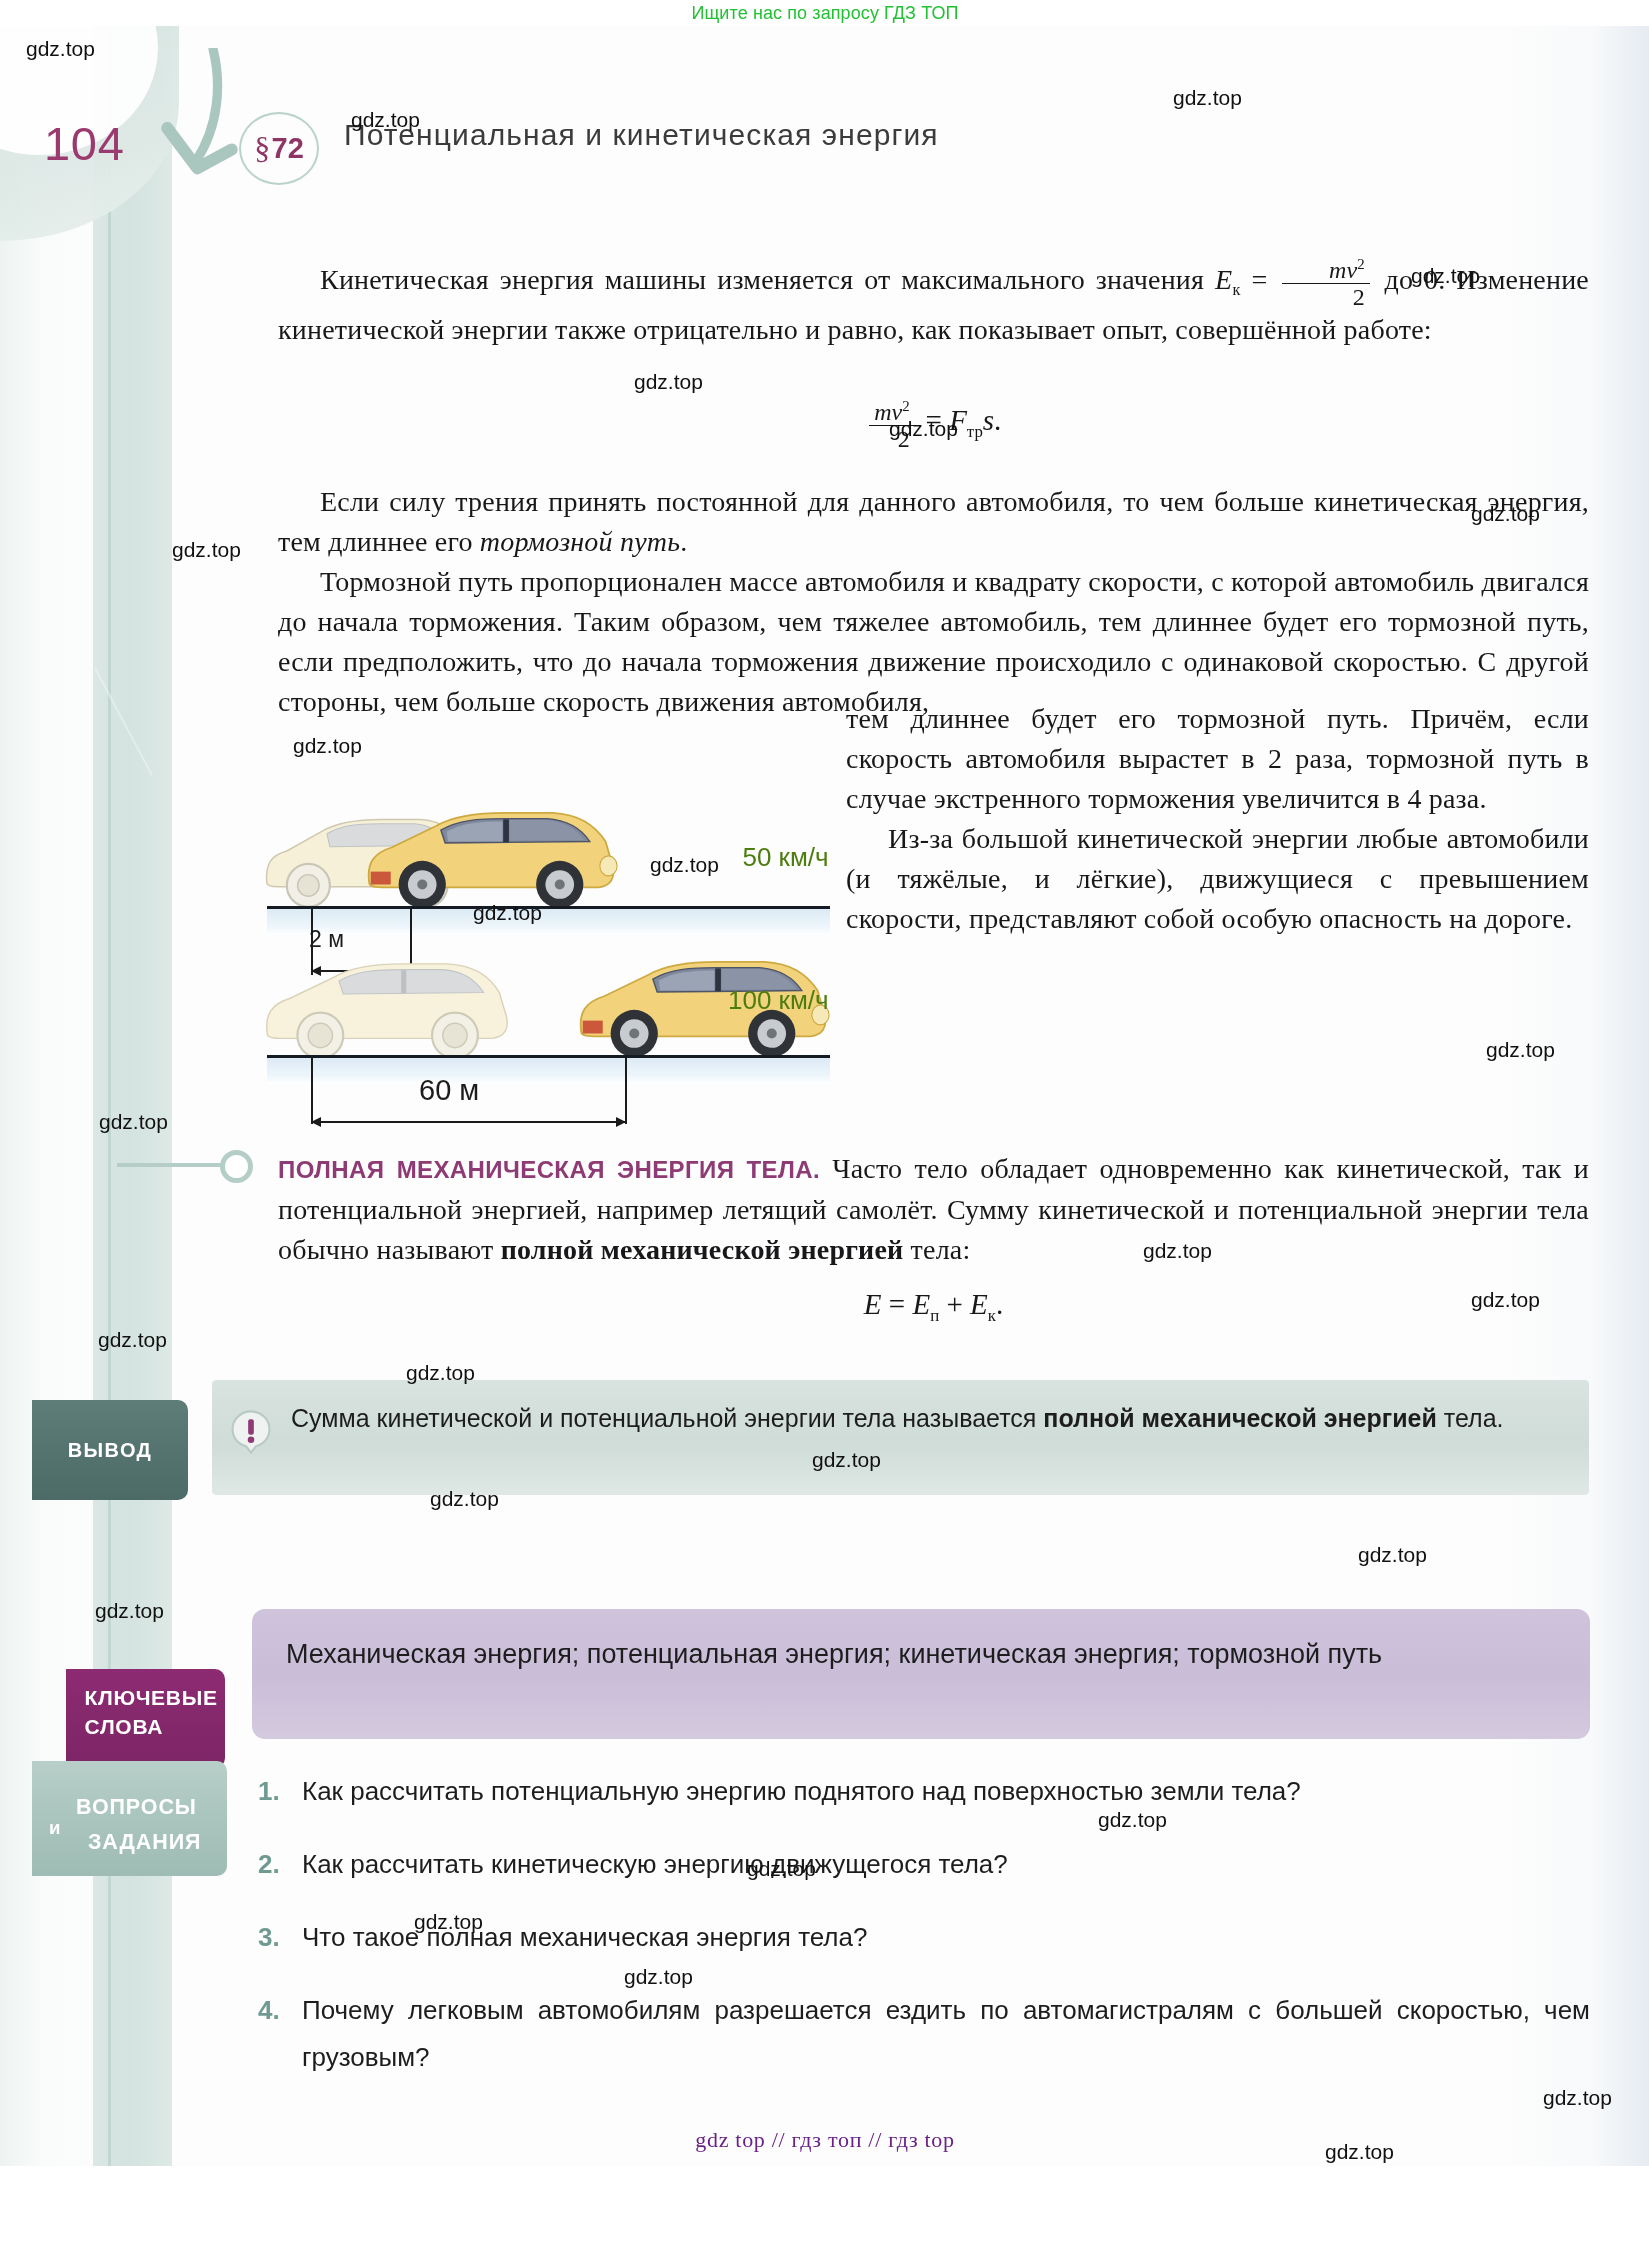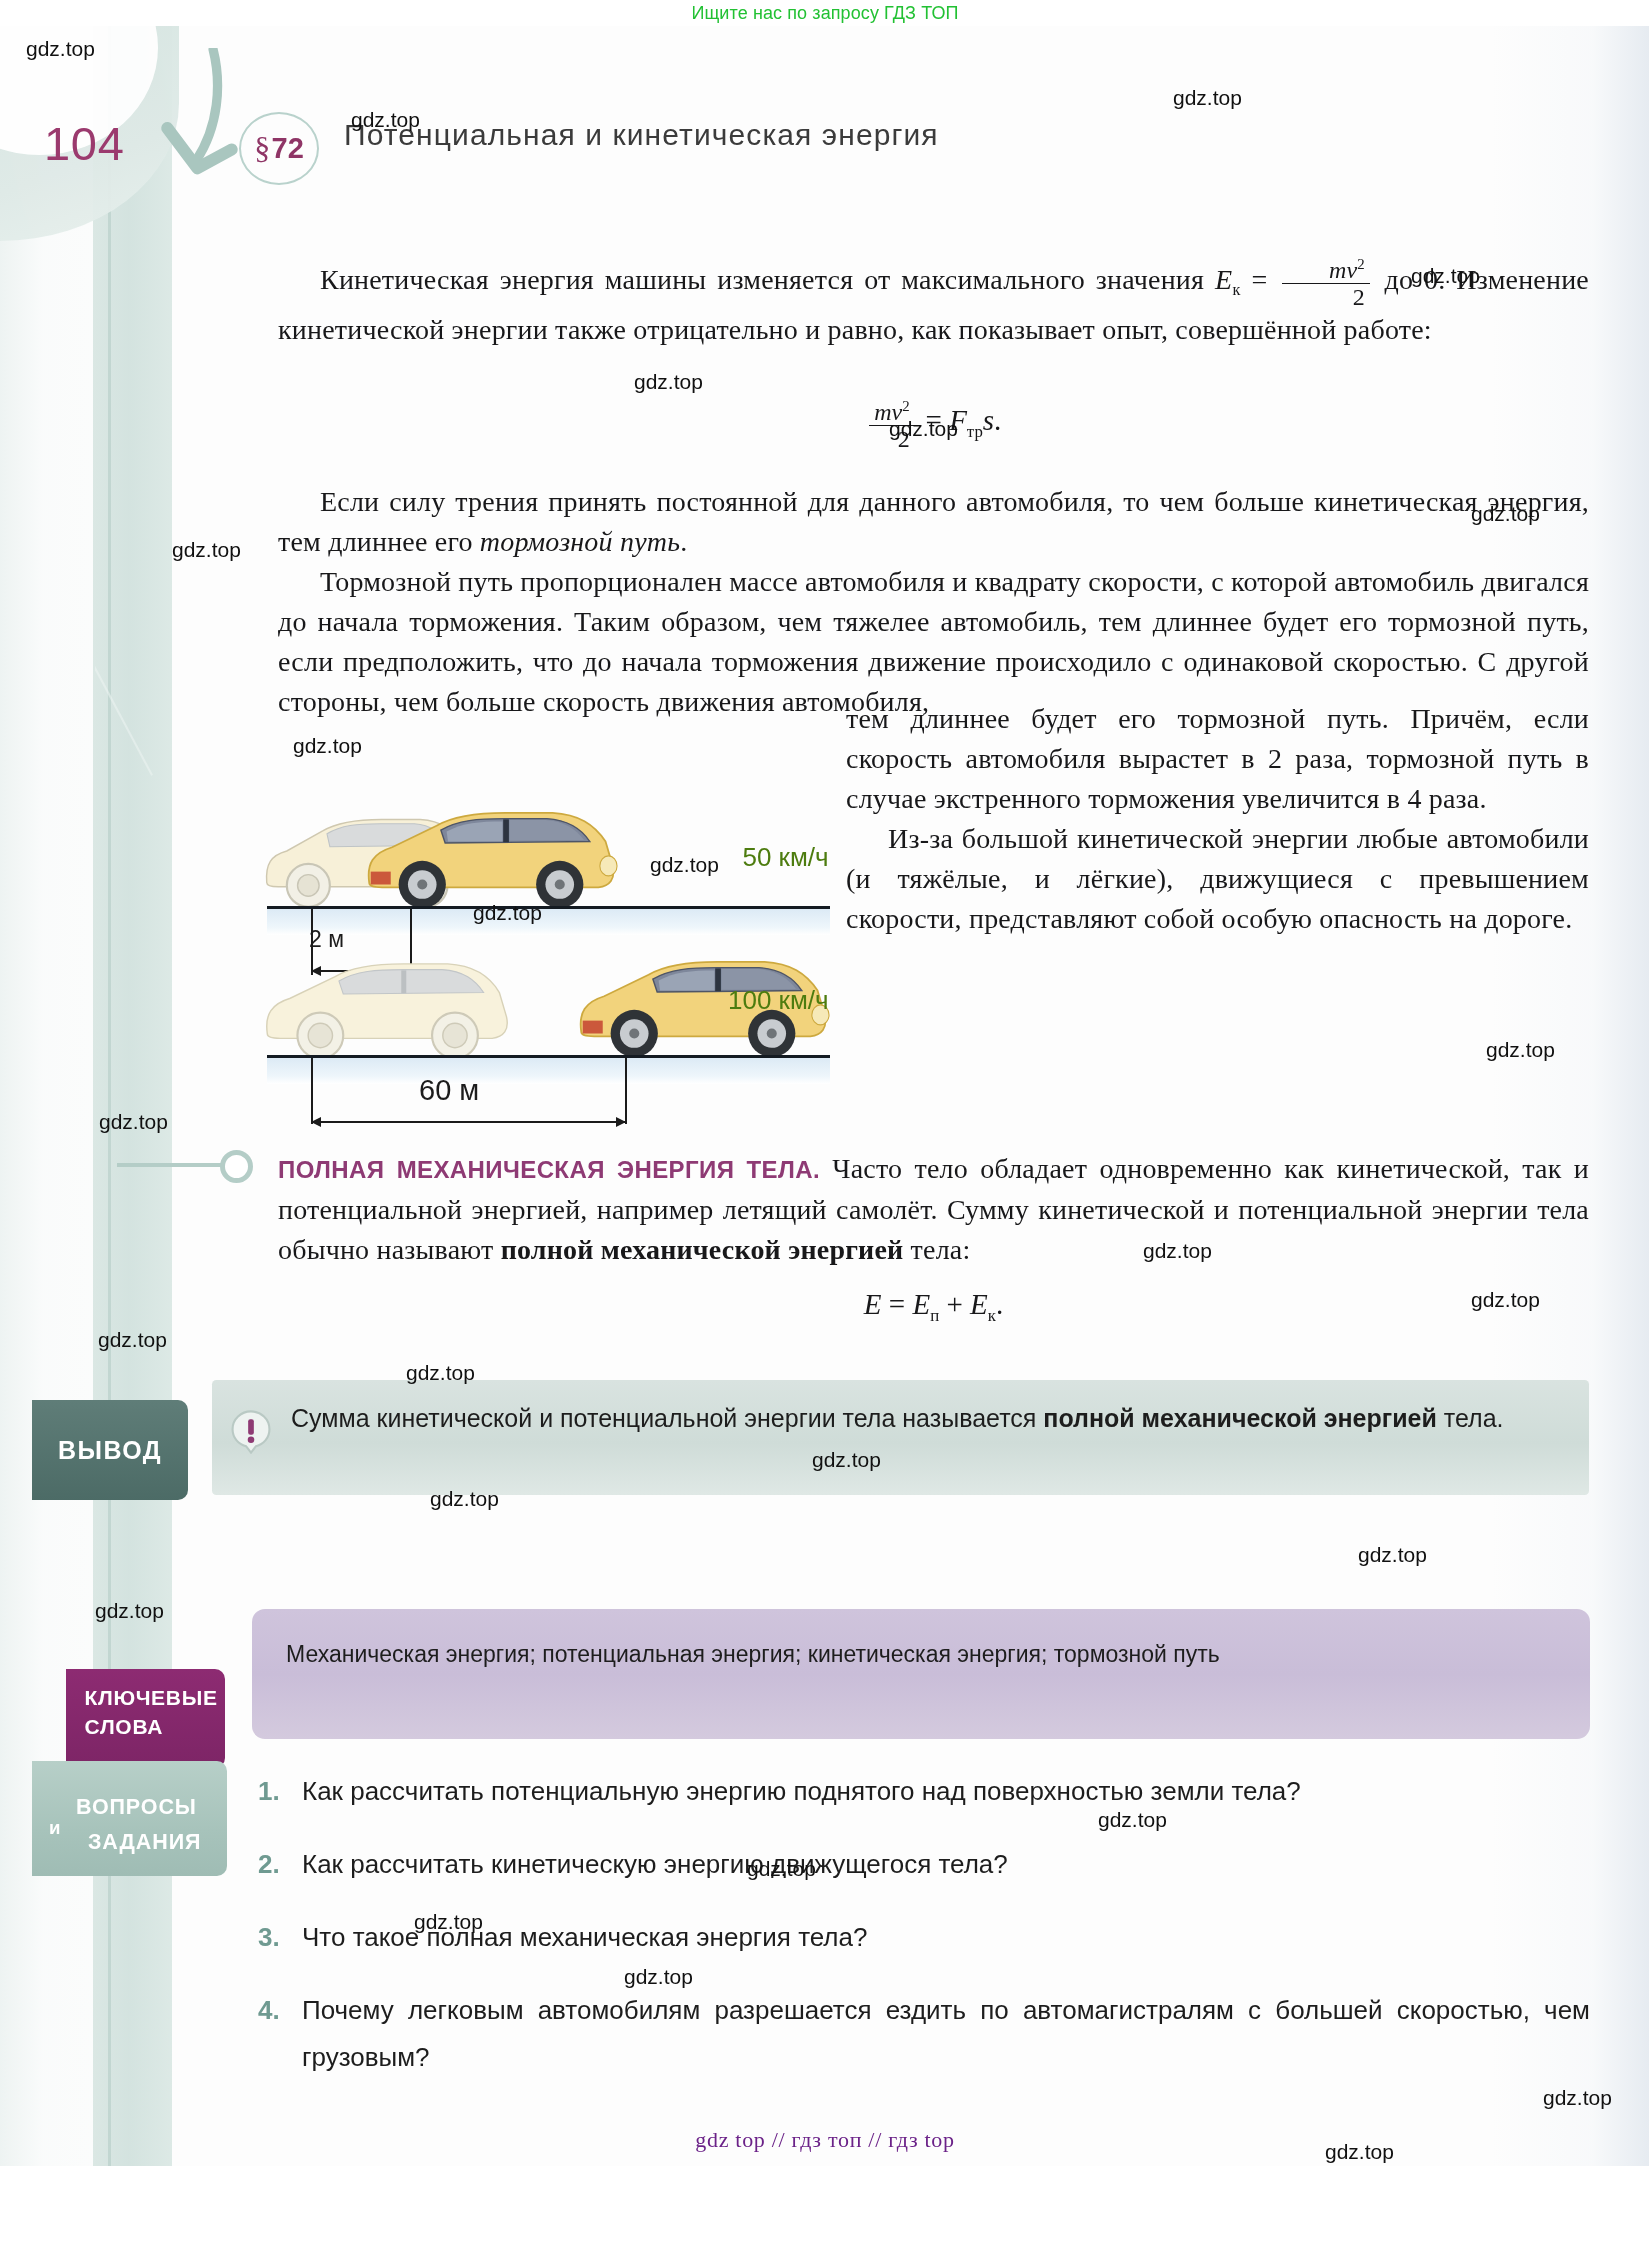--- a/index.html
+++ b/index.html
@@ -333,21 +333,21 @@
     background: linear-gradient(180deg,#5f7d78 0%, #4c6b66 100%);
     border-top-right-radius: 10px;
     border-bottom-right-radius: 10px;
     display: flex;
     align-items: center;
     justify-content: center;
   }
   .vyvod-tab span {
     font-family: "Liberation Sans", sans-serif;
     font-weight: bold;
-    font-size: 25px;
+    font-size: 20px;
     color: #ffffff;
     letter-spacing: 1.4px;
   }
   .vyvod-box {
     position: absolute;
     left: 212px;
     top: 1354px;
     width: 1377px;
     height: 115px;
     background: linear-gradient(180deg,#d9e3e0 0%, #cfdcd8 55%, #dfe8e5 100%);
@@ -402,21 +402,21 @@
     color: #ffffff;
     letter-spacing: 0.7px;
     line-height: 29px;
   }
   .keys-text {
     position: absolute;
     left: 34px;
     top: 23px;
     width: 1283px;
     font-family: "Liberation Sans", sans-serif;
-    font-size: 23px;
+    font-size: 27px;
     line-height: 44px;
     color: #1d1d1d;
     text-align: justify;
   }
 
   
   .q-tab {
     position: absolute;
     left: 32px;
     top: 1735px;

